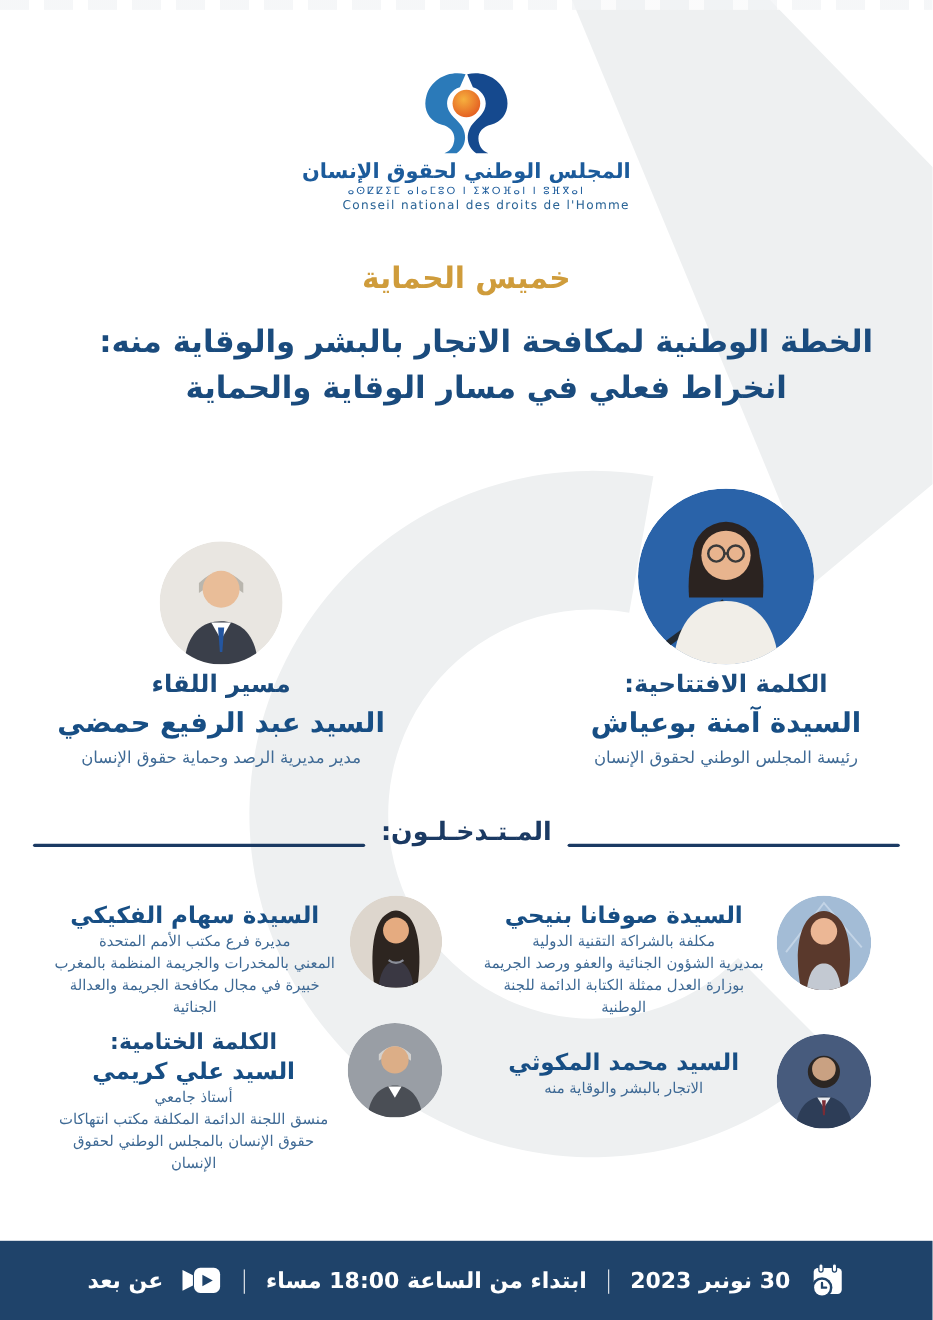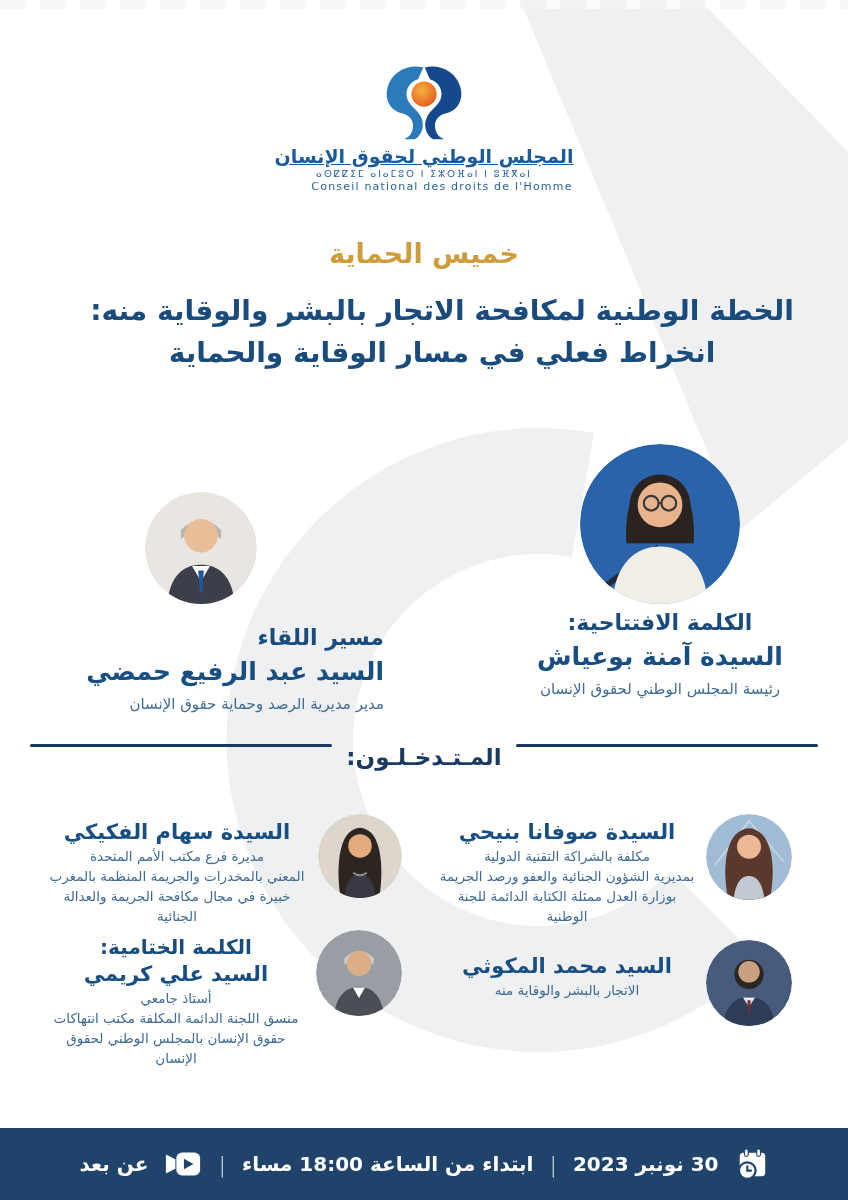--- a/index.html
+++ b/index.html
@@ -16,21 +16,21 @@
   
   .bg-svg{position:absolute;inset:0;z-index:0;}
   .top-strip{
     position:absolute;top:0;left:0;right:0;height:9px;z-index:1;
     background:repeating-linear-gradient(90deg,#f2f4f6 0 26px,#ffffff 26px 40px);
     opacity:.75;
   }
   
   .logo-wrap{position:absolute;top:66px;left:0;right:0;text-align:center;z-index:2;}
   .logo-mark{width:104px;height:74px;display:block;margin:0 auto 4px auto;}
-  .logo-ar{font-size:19px;font-weight:bold;color:#1c5b9b;line-height:24px;text-decoration:underline;}
+  .logo-ar{font-size:19px;font-weight:bold;color:#1c5b9b;line-height:24px;}
   .logo-tif{font-size:9px;color:#1c5b9b;letter-spacing:2px;line-height:12px;direction:ltr;}
   .logo-fr{font-size:11px;color:#2a6496;letter-spacing:1.2px;line-height:14px;direction:ltr;padding-left:36px;}
   
   .kicker{
     position:absolute;top:238px;left:0;right:0;z-index:2;
     text-align:center;font-size:27px;font-weight:bold;color:#cf9c3b;
   }
   .main-title{
     position:absolute;top:290px;left:0;right:0;z-index:2;
     text-align:center;font-size:28px;font-weight:bold;color:#1a4b7d;line-height:42px;padding-left:36px;
@@ -38,28 +38,28 @@
   
   .feat{position:absolute;z-index:2;text-align:center;}
   .feat-photo{border-radius:50%;overflow:hidden;display:block;margin:0 auto;}
   .feat-photo svg{display:block;width:100%;height:100%;}
   .f-opening{left:470px;top:444px;width:380px;}
   .f-opening .feat-photo{width:160px;height:160px;}
   .f-moderator{left:18px;top:492px;width:366px;}
   .f-moderator .feat-photo{width:112px;height:112px;}
   .feat-text{position:absolute;left:0;right:0;}
   .f-opening .feat-text{top:164px;}
-  .f-moderator .feat-text{top:131px;text-align:right;}
+  .f-moderator .feat-text{top:116px;}
   .feat-label{font-size:22px;font-weight:bold;color:#1a4b7d;line-height:30px;}
   .feat-name{font-size:25px;font-weight:bold;color:#174e84;line-height:34px;margin-top:2px;}
   .feat-role{font-size:15px;color:#3f6a95;line-height:22px;margin-top:4px;}
   
   .divider{
     position:absolute;top:744px;left:30px;right:30px;z-index:2;
-    display:flex;align-items:flex-start;gap:14px;
+    display:flex;align-items:flex-end;gap:14px;
   }
   .divider .dline{flex:1;height:3px;background:#1b3a63;border-radius:2px;}
   .divider .dtext{font-size:23px;font-weight:bold;color:#1b3a63;white-space:nowrap;}
   
   .scard{position:absolute;z-index:2;display:flex;flex-direction:row;gap:10px;align-items:flex-start;}
   .sphoto{border-radius:50%;overflow:hidden;flex:0 0 auto;}
   .sphoto svg{display:block;width:100%;height:100%;}
   .sinfo{flex:1 1 auto;text-align:center;padding-top:4px;}
   .slabel{font-size:20px;font-weight:bold;color:#1a4b7d;line-height:26px;}
   .sname{font-size:21px;font-weight:bold;color:#174e84;line-height:28px;}

